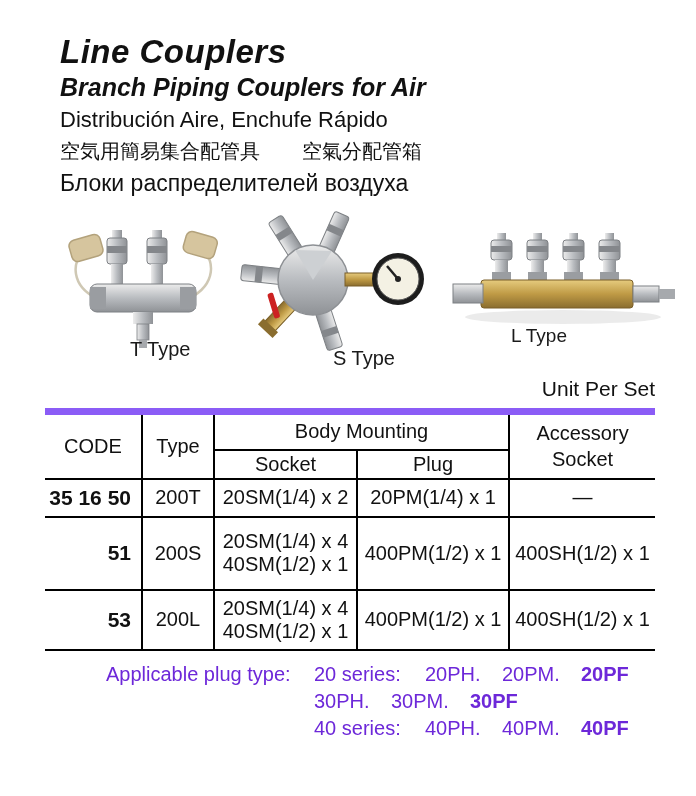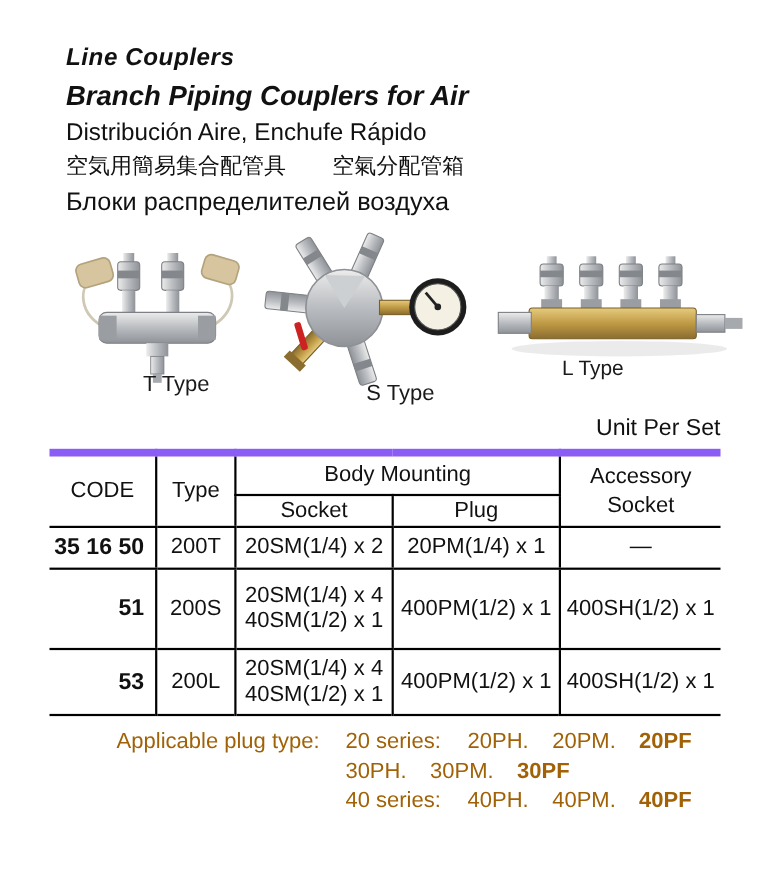--- a/index.html
+++ b/index.html
@@ -2,21 +2,21 @@
 <html><head>
 <meta charset="utf-8">
 <style>
   html,body{margin:0;padding:0;background:#ffffff;}
   .page{
     position:relative;width:696px;height:796px;background:#ffffff;overflow:hidden;
     font-family:"Liberation Sans","DejaVu Sans",sans-serif;color:#111;
   }
   
   .titles{position:absolute;left:60px;top:34px;width:600px;}
-  .t-main{font-size:22px;font-weight:bold;font-style:italic;line-height:36px;letter-spacing:.5px;}
+  .t-main{font-size:33px;font-weight:bold;font-style:italic;line-height:36px;letter-spacing:.5px;}
   .t-sub{font-size:25px;font-weight:bold;font-style:italic;line-height:34px;}
   .t-es{font-size:22px;line-height:32px;}
   .t-cjk{font-size:20px;line-height:31px;}
   .t-cjk .gap{display:inline-block;width:42px;}
   .t-ru{font-size:23px;line-height:32px;}
 
   
   .fig{position:absolute;}
   .fig-label{position:absolute;font-size:20px;color:#1a1a1a;white-space:nowrap;}
 
@@ -41,21 +41,21 @@
   table.spec tr.h1{height:38px;}
   table.spec tr.h2{height:29px;}
   table.spec tr.r1{height:38px;}
   table.spec tr.r2{height:73px;}
   table.spec tr.r3{height:60px;}
   table.spec td.c-code{font-weight:bold;text-align:right;padding-right:10px;font-size:21px;margin-top:21px;}
   table.spec td.multi{white-space:pre-line;line-height:23px;}
   table.spec th.c-acc{line-height:26px;}
 
   
-  .plug-note{position:absolute;left:106px;top:661px;font-size:20px;color:#a16207;}
+  .plug-note{position:absolute;left:106px;top:661px;font-size:20px;color:#6d28d9;}
   .pn-row{display:flex;height:27px;line-height:27px;align-items:center;}
   .pn-lab{width:208px;}
   .pn-series{width:111px;}
   .pn-v1{width:77px;}
   .pn-v2{width:79px;}
   .pn-v3{width:50px;font-weight:bold;}
 </style>
 </head>
 <body>
 

